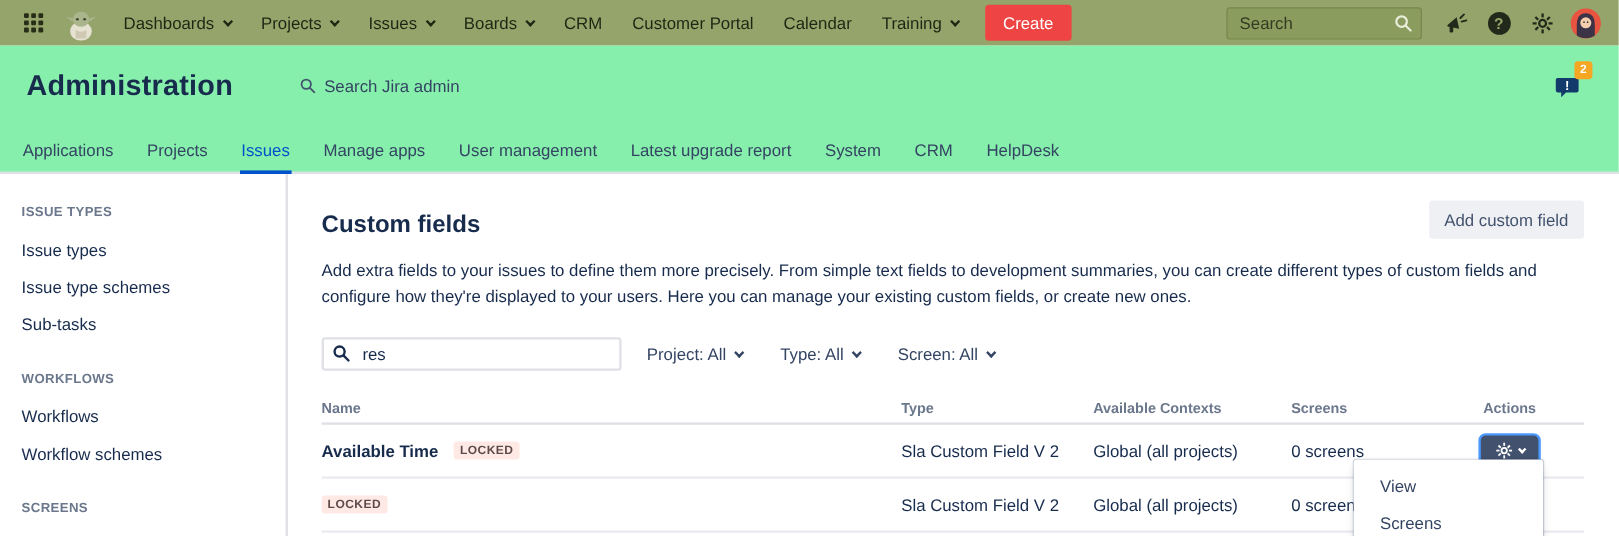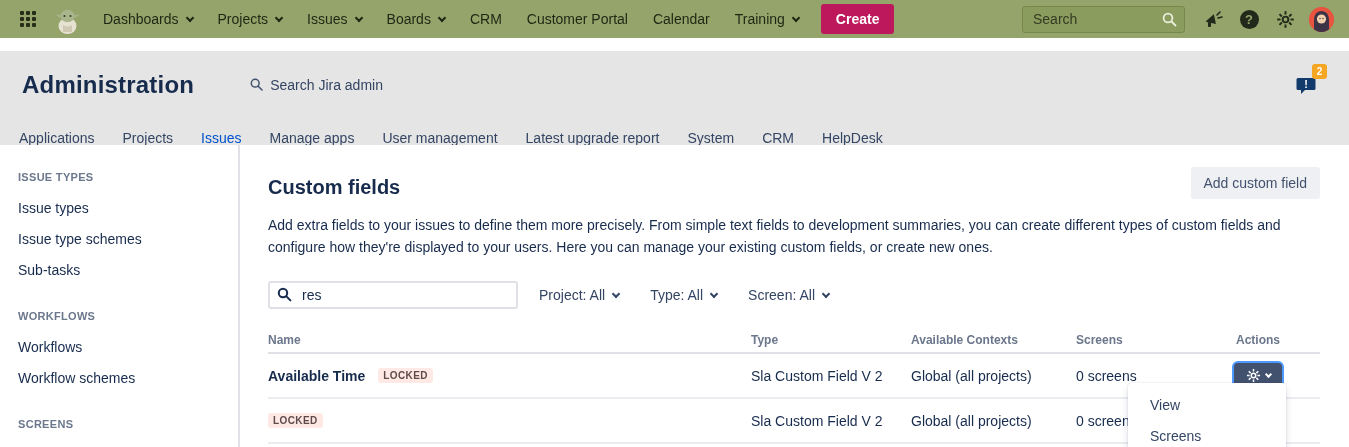--- a/index.html
+++ b/index.html
@@ -11,37 +11,37 @@
   .topbar { position:absolute; left:0; top:0; width:1349px; height:38px;
             background:#94a46a; display:flex; align-items:center; padding:0 14px; }
   .tb-icon-btn { display:flex; align-items:center; justify-content:center;
                  width:28px; height:28px; cursor:pointer; flex:none; }
   .tb-logo { width:27px; height:30px; margin:0 22px 0 12px; flex:none; }
   .tb-nav { display:flex; align-items:center; gap:25px; }
   .tb-item { display:flex; align-items:center; font-size:14px; color:#1f2614;
              white-space:nowrap; cursor:pointer; }
   .chev { display:inline-block; width:6px; height:6px; border-right:2px solid currentColor;
           border-bottom:2px solid currentColor; transform:rotate(45deg); margin:-3px 0 0 8px; }
-  .tb-create { margin-left:22px; background:#be185d; color:#fff; font-size:14px; font-weight:700;
+  .tb-create { margin-left:22px; background:#ef4444; color:#fff; font-size:14px; font-weight:400;
                border:none; border-radius:3px; padding:7px 15px; cursor:pointer; flex:none;text-align:center; }
   .tb-spacer { flex:1; }
   .tb-search { position:relative; width:163px; height:27px; flex:none; }
   .tb-search input { width:100%; height:100%; background:#8a9c5e; border:1px solid #76884b;
                      border-radius:3px; padding:0 30px 0 10px; font-size:14px; color:#1f2614;
                      font-family:"Liberation Sans", sans-serif; }
   .tb-search input::placeholder { color:#333b22; opacity:1; }
   .tb-search svg { position:absolute; right:8px; top:6px; }
   .tb-right { display:flex; align-items:center; gap:8px; margin-left:14px; }
   .help-circle { width:19px; height:19px; border-radius:50%; background:#23291a; color:#94a46a;
                  font-size:13px; font-weight:700; display:flex; align-items:center; justify-content:center; }
   .avatar { width:25px; height:25px; border-radius:50%; background:#e8543f; overflow:hidden;
             display:flex; align-items:flex-end; justify-content:center; }
 
   
-  .admin-strip { position:absolute; left:0; top:51px; width:1349px; height:107px; background:#e5e5e5; }
+  .admin-strip { position:absolute; left:0; top:38px; width:1349px; height:107px; background:#86efac; }
   .admin-header { display:flex; align-items:center; height:67px; padding:0 26px 0 22px; }
   .admin-title { font-size:24px; font-weight:600; color:#172b4d; letter-spacing:.2px; }
   .admin-search { display:flex; align-items:center; gap:7px; margin-left:56px; font-size:14px;
                   color:#344563; cursor:pointer; }
   .admin-right { margin-left:auto; position:relative; cursor:pointer; width:28px; height:26px; }
   .notif-badge { position:absolute; right:-4px; top:-8px; min-width:15px; height:15px;
                  background:#f5a623; color:#fff; font-size:10px; font-weight:700; border-radius:3px;
                  display:flex; align-items:center; justify-content:center; padding:0 3px; }
 
   

